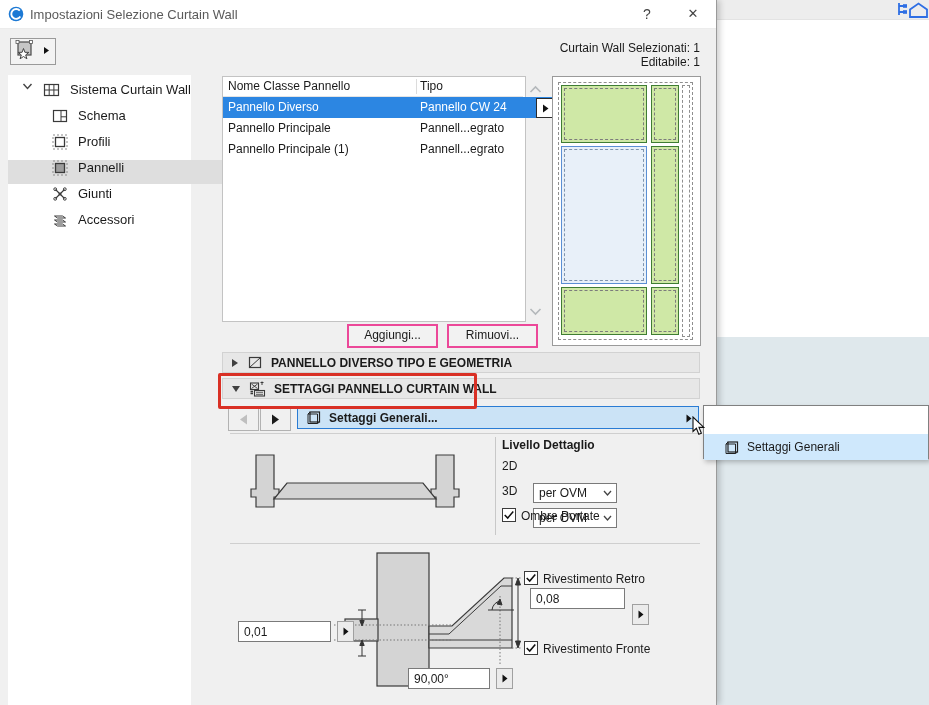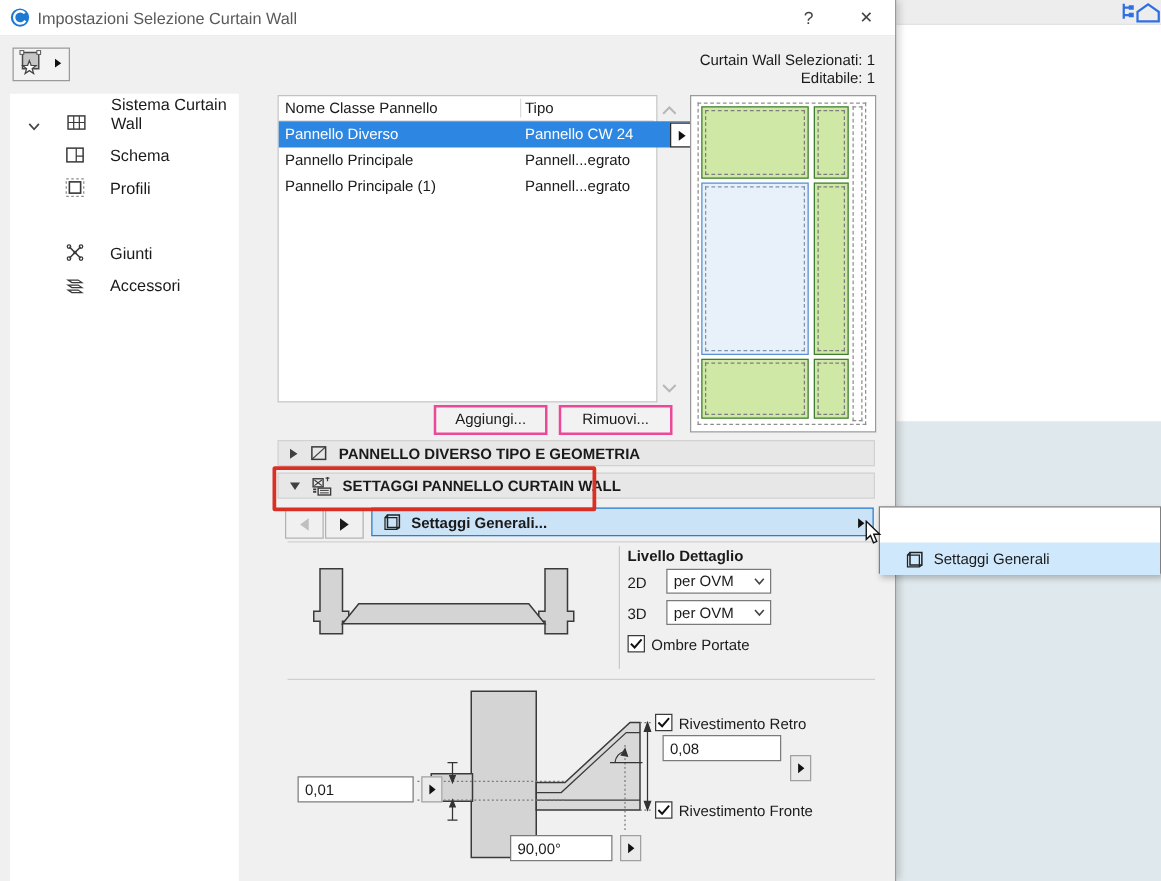--- a/index.html
+++ b/index.html
@@ -14,21 +14,21 @@
 
   
   #dialog{left:0;top:0;width:716px;height:705px;background:#f0f0f0;
     border-right:1px solid #9a9a9a;box-shadow:3px 0 6px rgba(0,0,0,.18);}
   #titlebar{left:0;top:0;width:716px;height:28px;background:#fff;border-bottom:1px solid #ececec;}
   .title-text{left:30px;top:7px;color:#5a5a5a;font-size:13px;}
   .tb-btn{top:4px;width:30px;height:20px;text-align:center;line-height:20px;color:#444;cursor:default;}
 
   
   #sidebar{left:8px;top:75px;width:183px;height:630px;background:#fff;}
-  .tree-row{left:0;width:183px;height:24px;display:flex;align-items:flex-end;gap:20px;}
+  .tree-row{left:0;width:183px;height:24px;display:flex;align-items:flex-start;gap:10px;}
   .tree-row .lbl{font-size:13px;}
   .tree-sel{background:#dedede;}
 
   
   #ptable{left:222px;top:76px;width:302px;height:244px;background:#fff;border:1px solid #c3c3c3;}
   .th{position:absolute;top:0;height:19px;line-height:19px;color:#1a1a1a;}
   .trow{position:absolute;left:0;width:332px;height:21px;line-height:21px;}
   .trow .c1{position:absolute;left:5px;}
   .trow .c2{position:absolute;left:197px;}
   .trow-sel{background:#2c86e2;color:#fff;}
@@ -55,21 +55,21 @@
   
   .navbtn{top:407px;width:29px;height:22px;background:#f0f0f0;border:1px solid #b2b2b2;
     display:flex;align-items:center;justify-content:center;}
   #navbar{left:297px;top:406px;width:402px;height:23px;background:#cbe3f6;border:1px solid #2a7cd4;
     box-sizing:border-box;display:flex;align-items:center;gap:8px;padding:0 8px;font-weight:bold;}
 
   .divh{background:#cfcfcf;height:1px;}
   .divv{background:#c8c8c8;width:1px;}
 
   .combo{position:absolute;width:84px;height:20px;background:#fff;border:1px solid #7a7a7a;
-    box-sizing:border-box;line-height:18px;padding-left:5px;}
+    box-sizing:border-box;line-height:18px;padding-left:5px;margin-top:28px;}
   .combo svg{position:absolute;right:4px;top:6px;}
 
   .cbx{position:absolute;width:14px;height:14px;background:#fff;border:1px solid #3c3c3c;box-sizing:border-box;}
   .field{position:absolute;height:21px;background:#fff;border:1px solid #7a7a7a;box-sizing:border-box;
     font-family:"Liberation Sans",sans-serif;font-size:12px;padding:0 0 0 5px;color:#1a1a1a;}
   .flyout{position:absolute;width:17px;height:21px;background:#ebebeb;border:1px solid #a0a0a0;
     box-sizing:border-box;display:flex;align-items:center;justify-content:center;}
 
   
   #menu{left:703px;top:405px;width:226px;height:54px;background:#fff;border:1px solid #808080;
@@ -137,20 +137,27 @@
         </svg>
         <span class="lbl">Schema</span>
       </div>
       <div class="tree-row abs" style="top:59px;padding-left:44px">
         <svg width="16" height="16" viewBox="0 0 16 16">
           <rect x="1" y="1" width="14" height="14" fill="none" stroke="#8a8a8a" stroke-width="1" stroke-dasharray="2 2"></rect>
           <rect x="3.5" y="3.5" width="9" height="9" fill="none" stroke="#3a3a3a" stroke-width="1.3"></rect>
         </svg>
         <span class="lbl">Profili</span>
       </div>
+      <div class="tree-row tree-sel abs" style="top:85px;padding-left:44px">
+        <svg width="16" height="16" viewBox="0 0 16 16">
+          <rect x="1" y="1" width="14" height="14" fill="none" stroke="#8a8a8a" stroke-width="1" stroke-dasharray="2 2"></rect>
+          <rect x="3.5" y="3.5" width="9" height="9" fill="#9d9d9d" stroke="#3a3a3a" stroke-width="1.3"></rect>
+        </svg>
+        <span class="lbl">Pannelli</span>
+      </div>
       <div class="tree-row abs" style="top:111px;padding-left:44px">
         <svg width="16" height="16" viewBox="0 0 16 16">
           <path d="M8,8 L3.5,3.5 M8,8 L12.5,3.5 M8,8 L3.5,12.5 M8,8 L12.5,12.5" stroke="#3a3a3a" stroke-width="1.2"></path>
           <circle cx="3.2" cy="3.2" r="1.4" fill="none" stroke="#3a3a3a"></circle>
           <circle cx="12.8" cy="3.2" r="1.4" fill="none" stroke="#3a3a3a"></circle>
           <circle cx="3.2" cy="12.8" r="1.4" fill="none" stroke="#3a3a3a"></circle>
           <circle cx="12.8" cy="12.8" r="1.4" fill="none" stroke="#3a3a3a"></circle>
           <rect x="6.7" y="6.7" width="2.6" height="2.6" fill="#3a3a3a"></rect>
         </svg>
         <span class="lbl">Giunti</span>

